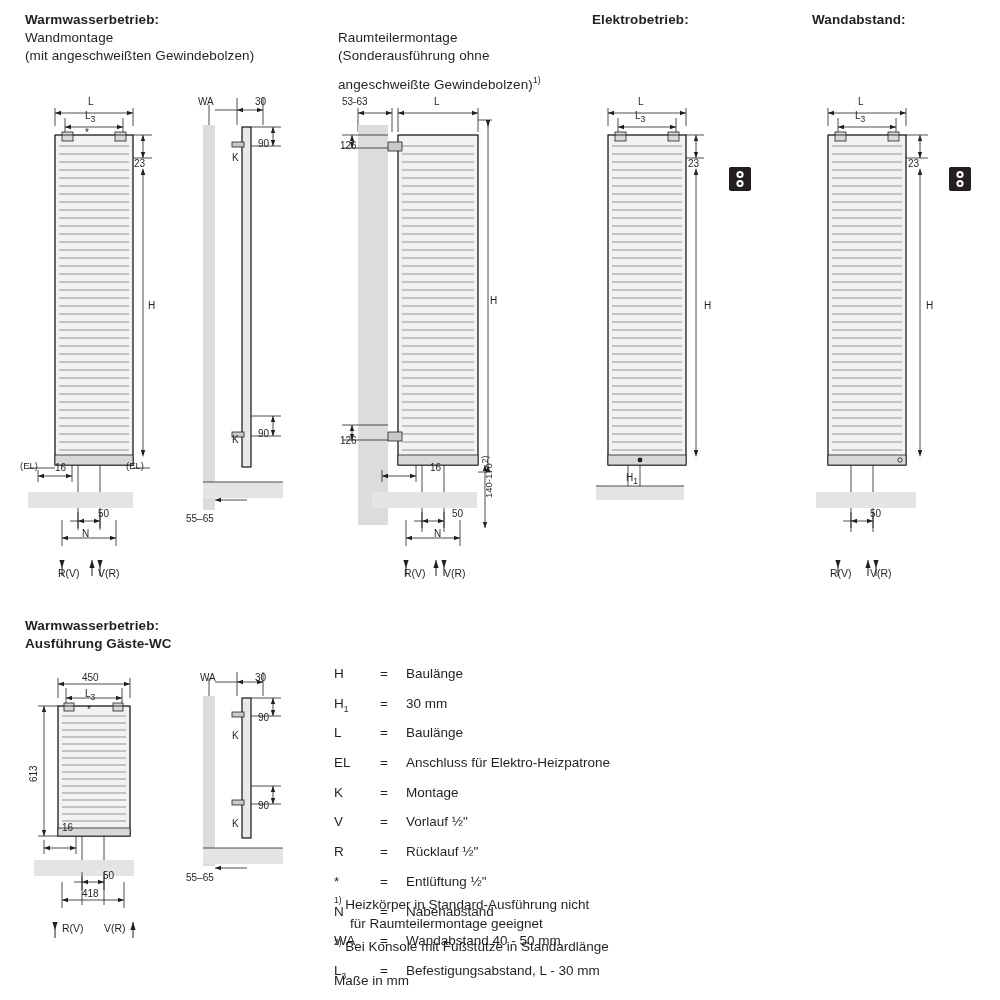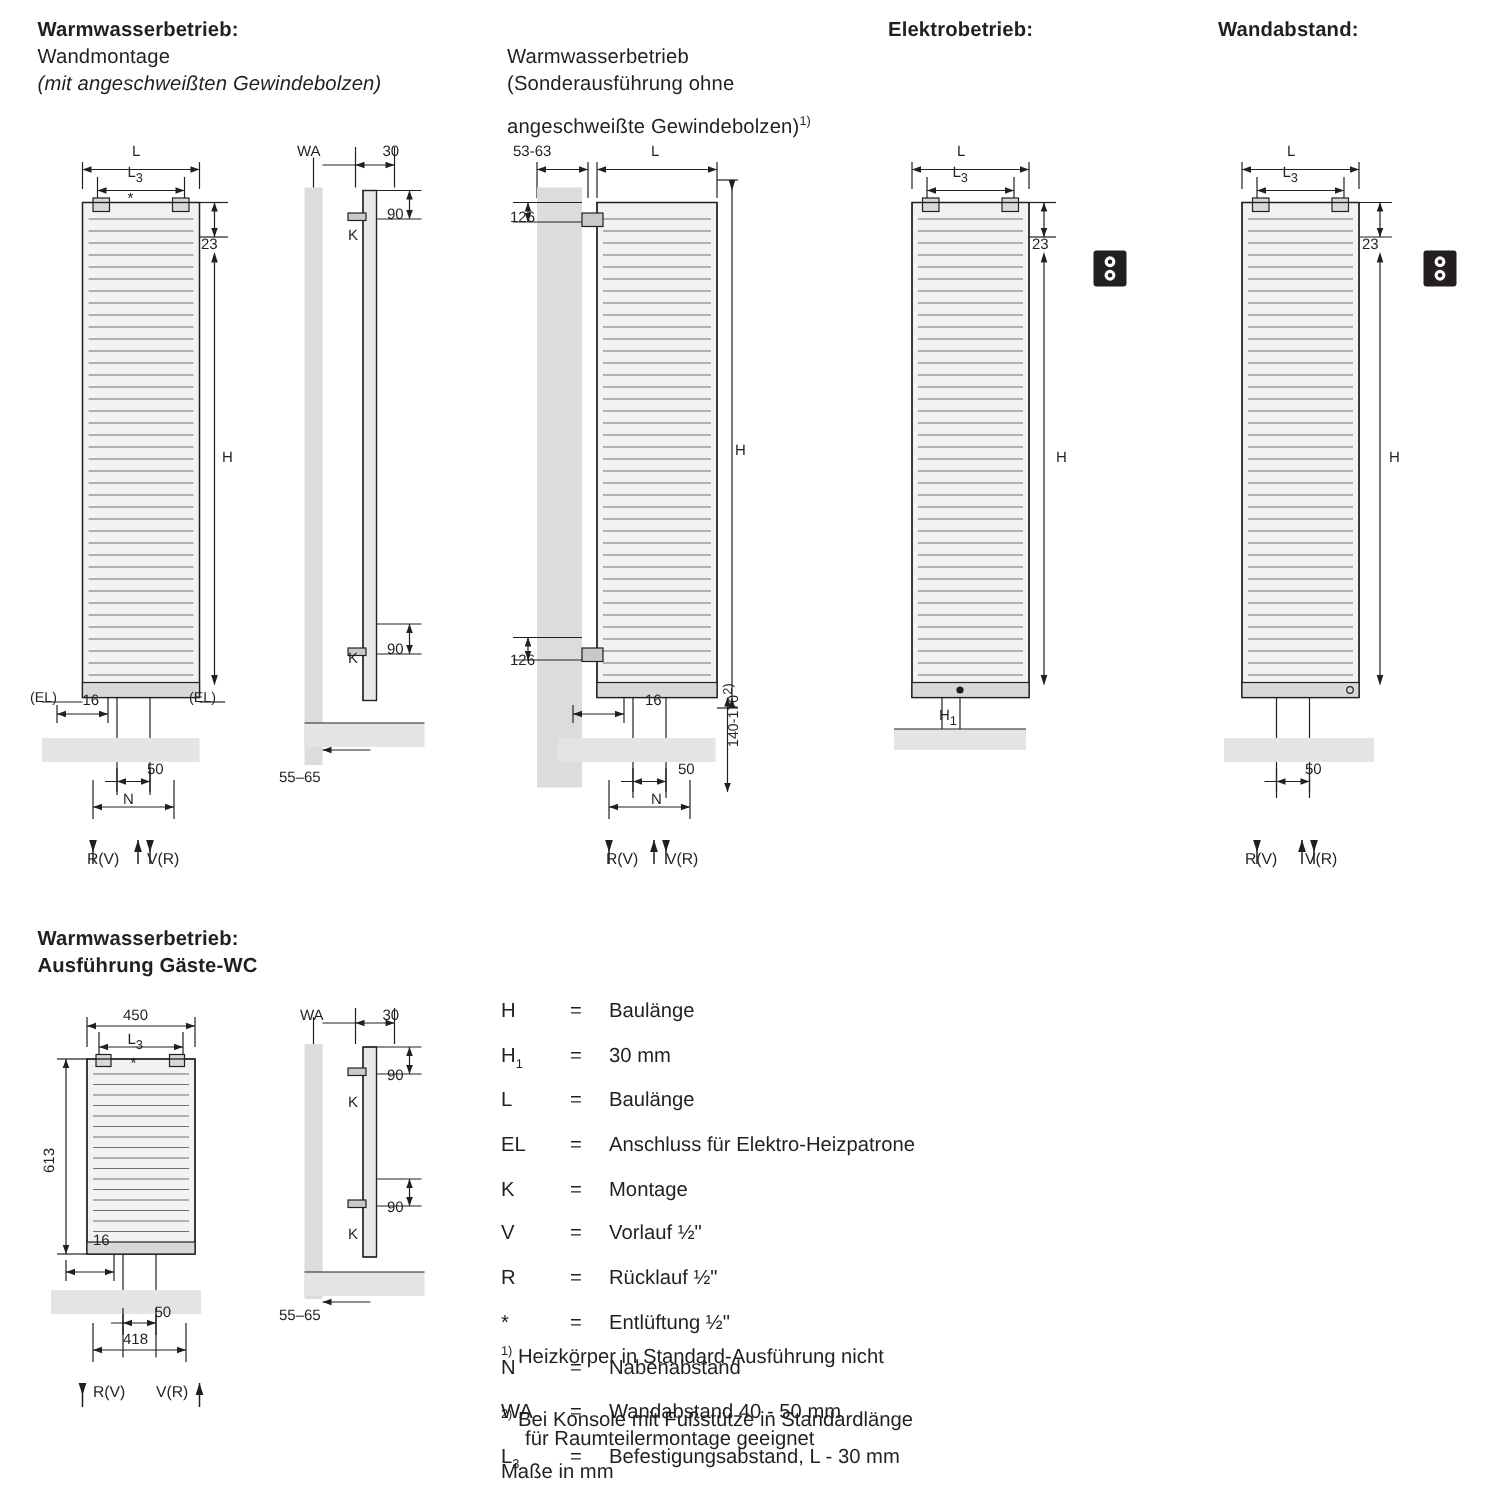--- a/index.html
+++ b/index.html
@@ -23,23 +23,23 @@
   .legend td.eq{width:26px;}
   .note{font-size:13.5px;}
   .sup{font-size:8.5px;vertical-align:super;}
   .sub2{font-size:8.5px;vertical-align:sub;}
 </style>
 </head>
 <body>
 
 <div class="abs ttl" style="left:25px;top:12px;">Warmwasserbetrieb:</div>
 <div class="abs sub" style="left:25px;top:30px;">Wandmontage</div>
-<div class="abs sub" style="left:25px;top:48px;font-style:italic;">(mit angeschweißten Gewindebolzen)</div>
-
-<div class="abs sub" style="left:338px;top:30px;">Warmwasserbetrieb</div>
+<div class="abs sub" style="left:25px;top:48px;">(mit angeschweißten Gewindebolzen)</div>
+
+<div class="abs sub" style="left:338px;top:30px;">Raumteilermontage</div>
 <div class="abs sub" style="left:338px;top:48px;">(Sonderausführung ohne</div>
 <div class="abs sub" style="left:338px;top:75px;"><span>angeschweißte Gewindebolzen)</span><span class="sup">1)</span></div>
 
 <div class="abs ttl" style="left:592px;top:12px;">Elektrobetrieb:</div>
 <div class="abs ttl" style="left:812px;top:12px;">Wandabstand:</div>
 
 <div class="abs ttl" style="left:25px;top:618px;">Warmwasserbetrieb:</div>
 <div class="abs sub" style="left:25px;top:636px;font-weight:bold;">Ausführung Gäste-WC</div>
 
 <div class="abs" style="left:0px;top:80px;">
@@ -725,18 +725,18 @@
         <td>Befestigungsabstand, L - 30 mm</td>
       </tr>
     </tbody>
   </table>
 </div>
 
 <div class="abs note" style="left:334px;top:895px;">
   <span class="sup">1)</span>
   <span>Heizkörper in Standard-Ausführung nicht</span>
 </div>
-<div class="abs note" style="left:350px;top:916px;margin-top:35px;">für Raumteilermontage geeignet</div>
+<div class="abs note" style="left:350px;top:916px;">für Raumteilermontage geeignet</div>
 <div class="abs note" style="left:334px;top:937px;">
   <span class="sup">2)</span>
   <span>Bei Konsole mit Fußstütze in Standardlänge</span>
 </div>
 <div class="abs note" style="left:334px;top:973px;">Maße in mm</div>
 
 </body></html>

